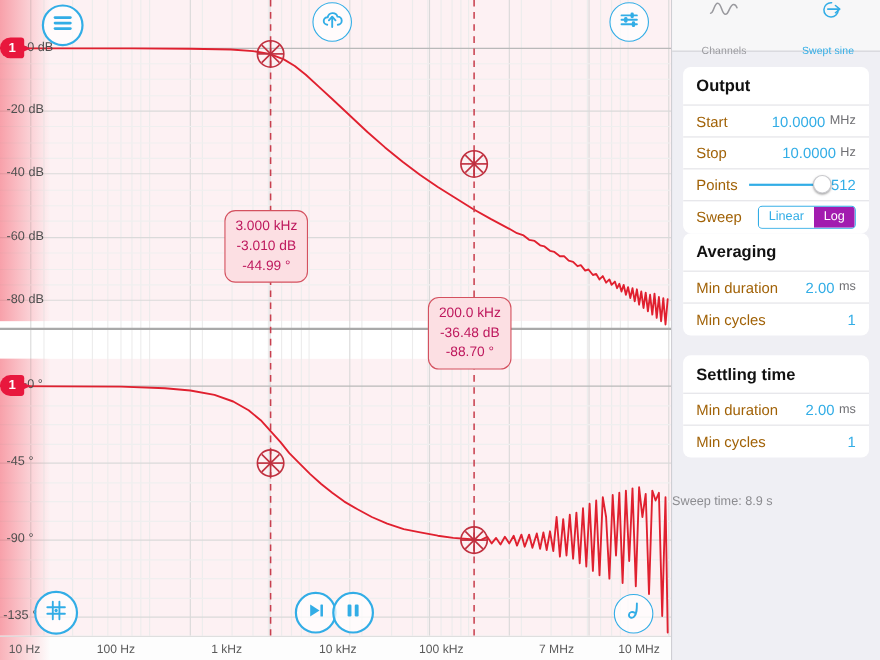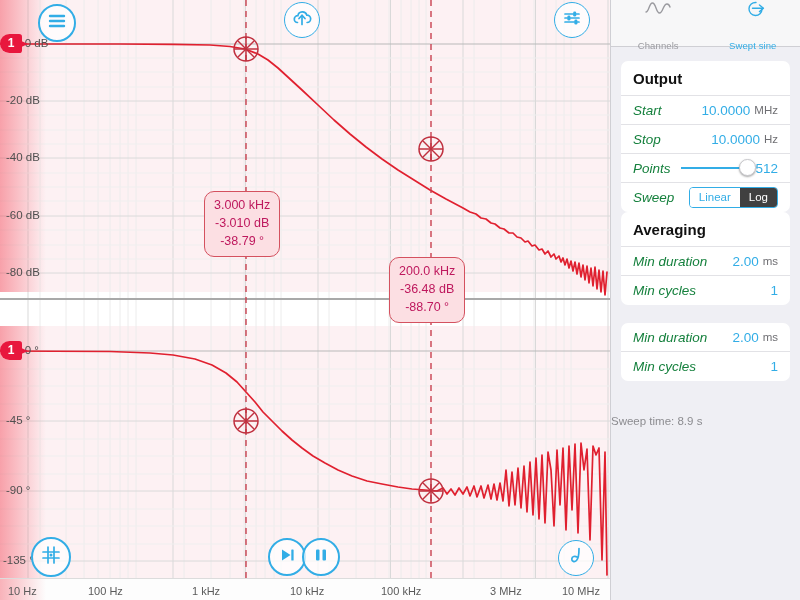--- a/index.html
+++ b/index.html
@@ -125,21 +125,21 @@
     border-bottom: 1px solid #e2e2e6;
   }
   .row {
     display: flex; align-items: center;
     padding: 0 12px;
     height: 29px;
     border-bottom: 1px solid #e2e2e6;
     font-size: 13.5px;
   }
   .row:last-child { border-bottom: none; }
-  .row .lbl { color: #15803d; flex: 0 0 auto; font-style: italic; }
+  .row .lbl { color: #a16207; flex: 0 0 auto; }
   .row .spacer { flex: 1 1 auto; }
   .row .val { color: #32ade6; font-size: 13.5px; }
   .row .unit { color: #6f6f73; font-size: 11.5px; margin-left: 4px; }
 
   
   .slider-wrap { flex: 1 1 auto; display: flex; align-items: center; padding: 0 7px 0 10px; }
   .slider-track { position: relative; flex: 1 1 auto; height: 2px; background: #32ade6; }
   .slider-knob {
     position: absolute; right: -8px; top: -8px;
     width: 17px; height: 17px; border-radius: 50%;
@@ -150,21 +150,21 @@
   
   .seg {
     display: flex; border: 1px solid #32ade6; border-radius: 4px; overflow: hidden;
     height: 21px;
   }
   .seg div {
     font-size: 11.5px; line-height: 19px;
     padding: 0 9px;
   }
   .seg .off { color: #32ade6; background: #fff; }
-  .seg .on  { color: #fff; background: #404040; }
+  .seg .on  { color: #fff; background: #a21caf; }
 
   .sweep-time {
     text-align: left;
     font-size: 11.5px;
     color: #8c8c90;
     margin-top: 34px;
   }
 </style>
 </head>
 <body>
@@ -364,37 +364,37 @@
     <div class="ylabel" style="left:6px;  top:414px;">-45 °</div>
     <div class="ylabel" style="left:6px;  top:484px;">-90 °</div>
     <div class="ylabel" style="left:3px;  top:554px;">-135 °</div>
 
     <div class="marker-badge" style="left:0px; top:34px;">1</div>
     <div class="marker-badge" style="left:0px; top:341px;">1</div>
 
     <div class="callout" style="left:204px; top:191px;">
       <div>3.000 kHz</div>
       <div>-3.010 dB</div>
-      <div>-38.79 °</div>
-    </div>
-
-    <div class="callout" style="left:389px; top:257px;">
+      <div>-44.99 °</div>
+    </div>
+
+    <div class="callout" style="left:389px; top:270px;">
       <div>200.0 kHz</div>
       <div>-36.48 dB</div>
       <div>-88.70 °</div>
     </div>
 
     <div class="xaxis-strip">
       <div class="oos"></div>
       <div class="xlabel" style="left:8px;">10 Hz</div>
       <div class="xlabel" style="left:88px;">100 Hz</div>
       <div class="xlabel" style="left:192px;">1 kHz</div>
       <div class="xlabel" style="left:290px;">10 kHz</div>
       <div class="xlabel" style="left:381px;">100 kHz</div>
-      <div class="xlabel" style="left:490px;">3 MHz</div>
+      <div class="xlabel" style="left:490px;">7 MHz</div>
       <div class="xlabel" style="left:562px;">10 MHz</div>
     </div>
 
     <div class="circ-btn" style="left:38px; top:4px; width:38px; height:38px;">
       <span>
         <svg width="20" height="16" viewBox="0 0 20 16">
           <g stroke="#32ade6" stroke-width="2.4" stroke-linecap="round">
             <line x1="3" y1="3" x2="17" y2="3"></line>
             <line x1="3" y1="8" x2="17" y2="8"></line>
             <line x1="3" y1="13" x2="17" y2="13"></line>
@@ -542,20 +542,21 @@
         <span class="unit">ms</span>
       </div>
       <div class="row">
         <span class="lbl">Min cycles</span>
         <span class="spacer"></span>
         <span class="val">1</span>
       </div>
     </div>
 
     <div class="card" style="margin-top:18px;">
+      <div class="card-title">Settling time</div>
       <div class="row">
         <span class="lbl">Min duration</span>
         <span class="spacer"></span>
         <span class="val">2.00</span>
         <span class="unit">ms</span>
       </div>
       <div class="row">
         <span class="lbl">Min cycles</span>
         <span class="spacer"></span>
         <span class="val">1</span>

